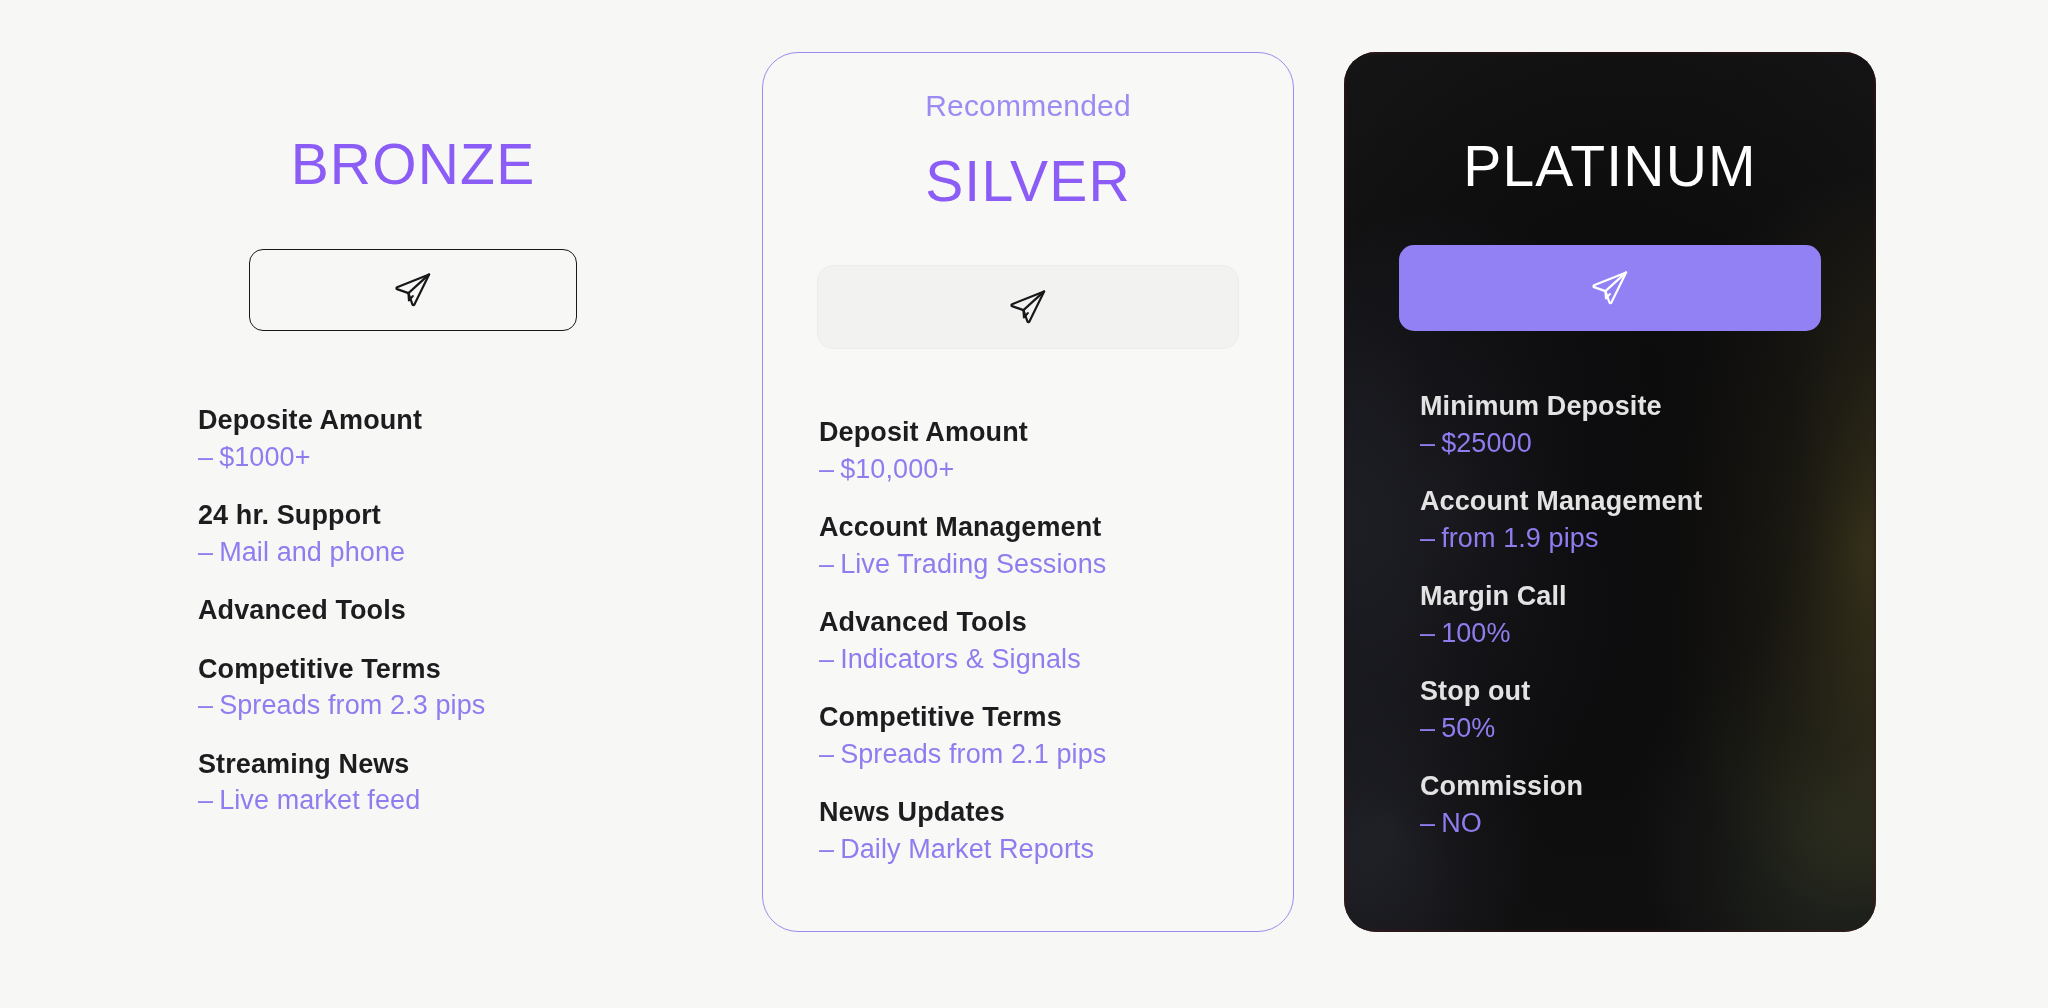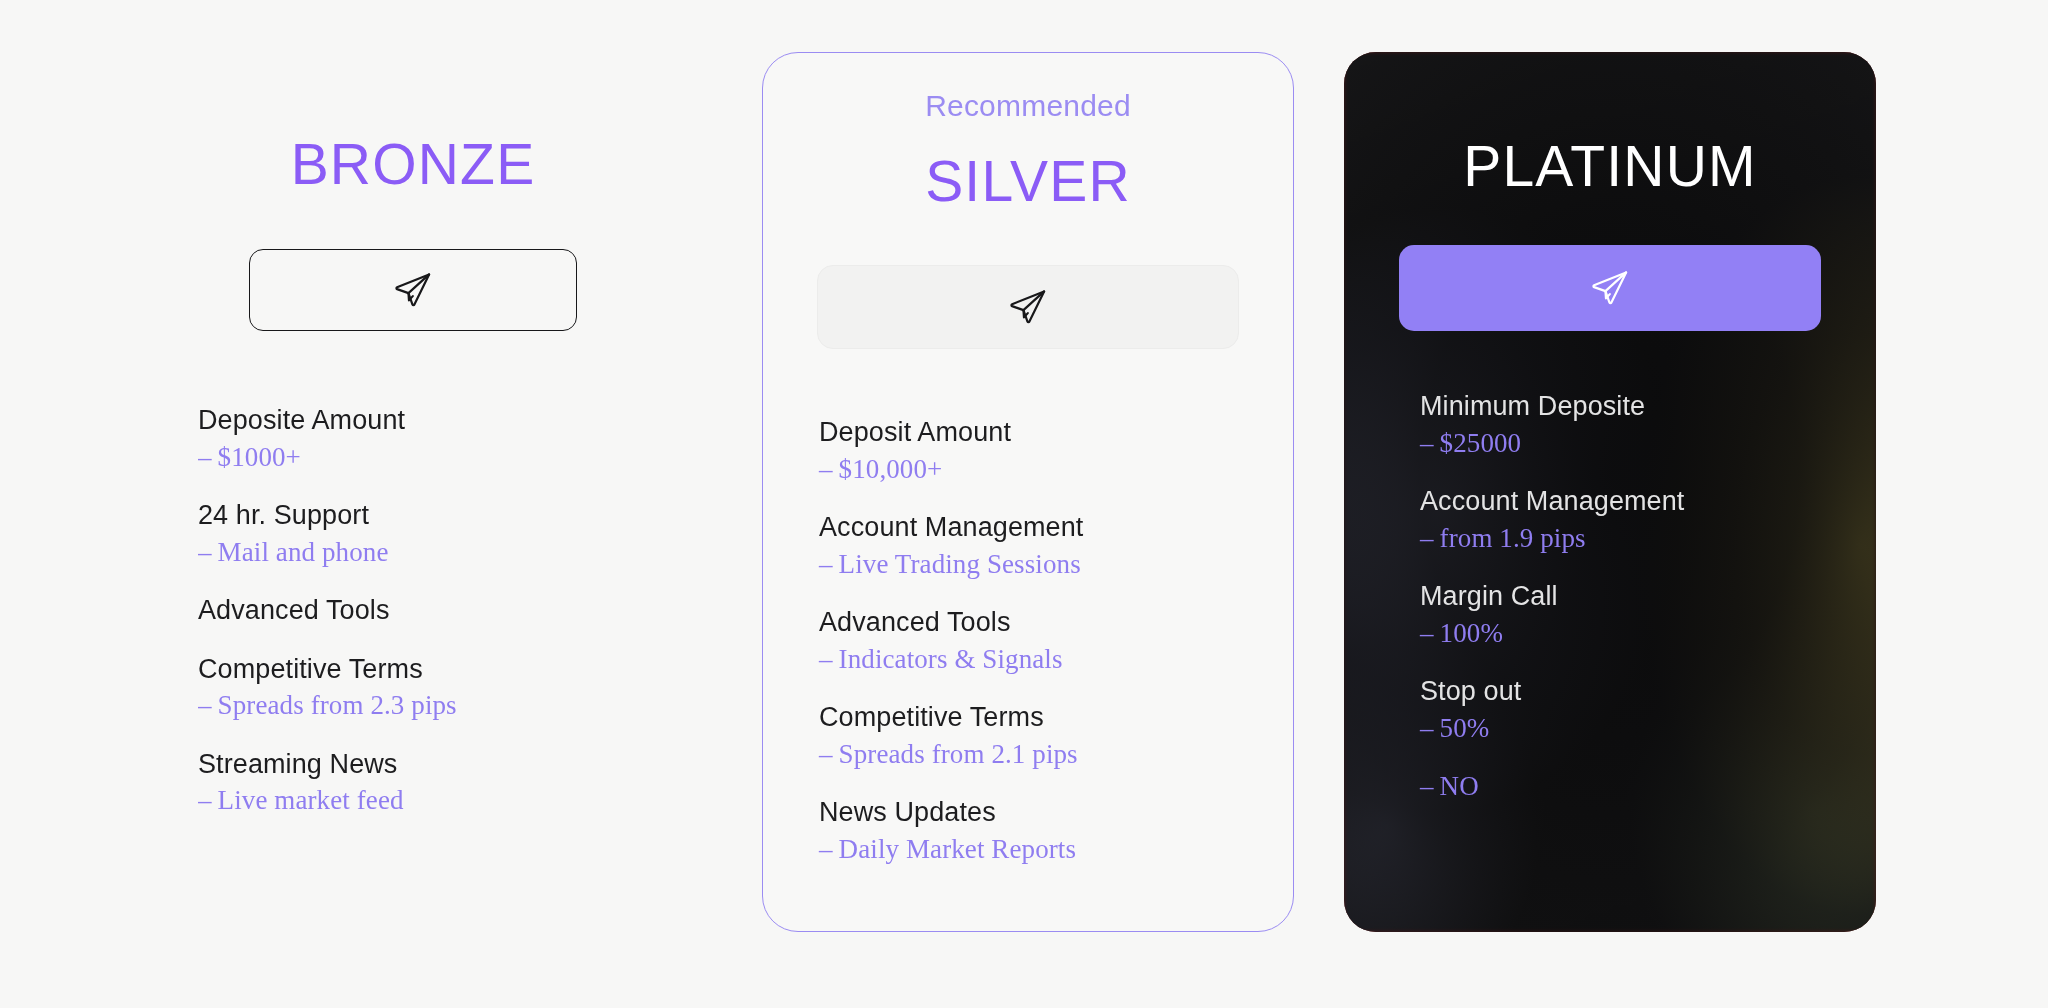--- a/index.html
+++ b/index.html
@@ -175,35 +175,34 @@
     margin-top: 58px;
     padding-left: 76px;
   }
 
   .feature { margin-bottom: 24px; }
   .feature:last-child { margin-bottom: 0; }
 
   .feature-label {
     display: block;
     font-size: 27px;
-    font-weight: 400;
+    font-weight: 700;
     line-height: 1.28;
     color: #1d1d1f;
     letter-spacing: 0.1px;
   }
 
   .feature-value {
     display: block;
     font-size: 27px;
     font-weight: 400;
     line-height: 1.28;
     color: #8f7df0;
     letter-spacing: 0.1px;
     margin-top: 2px;
-    font-family: Liberation Serif, serif;
   }
 
   .card-platinum .feature-label { color: #e3e3e4; }
   .card-platinum .feature-value { color: #8f7df0; }
 
   .feature-value .dash { margin-right: 6px; }
 </style>
 </head>
 <body>
 
@@ -347,20 +346,21 @@
             <span class="dash">–</span><span>100%</span>
           </span>
         </li>
         <li class="feature">
           <span class="feature-label">Stop out</span>
           <span class="feature-value">
             <span class="dash">–</span><span>50%</span>
           </span>
         </li>
         <li class="feature">
+          <span class="feature-label">Commission</span>
           <span class="feature-value">
             <span class="dash">–</span><span>NO</span>
           </span>
         </li>
       </ul>
 
     </div>
   </div>
 
 </div>

